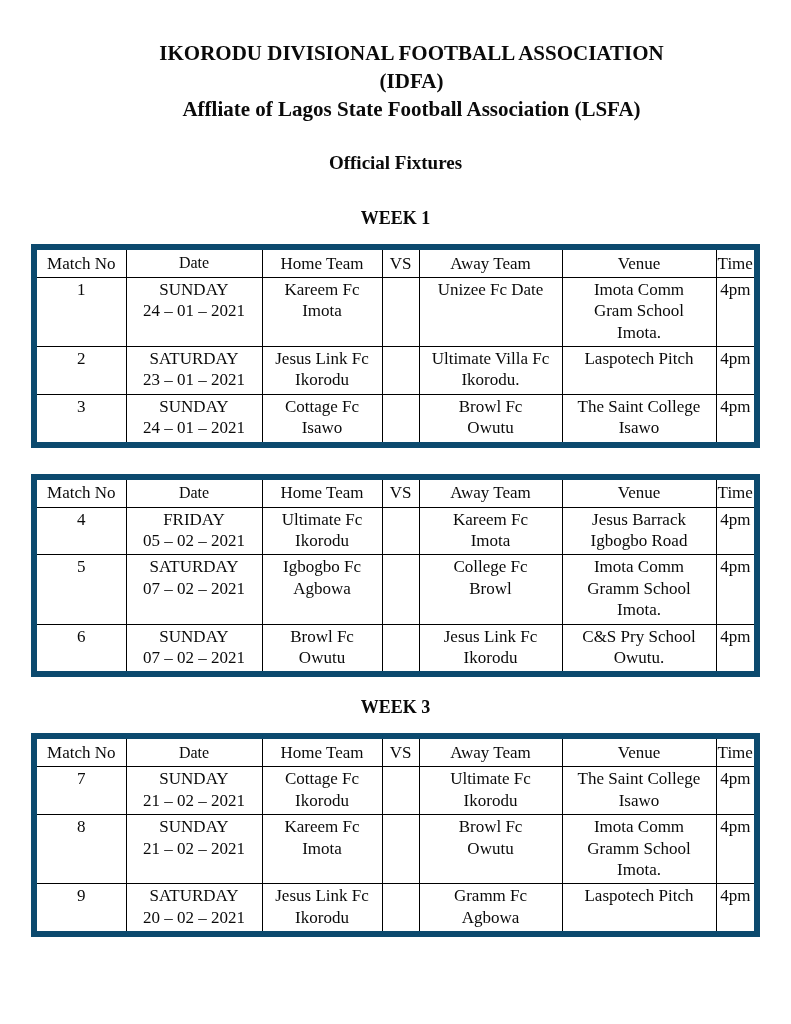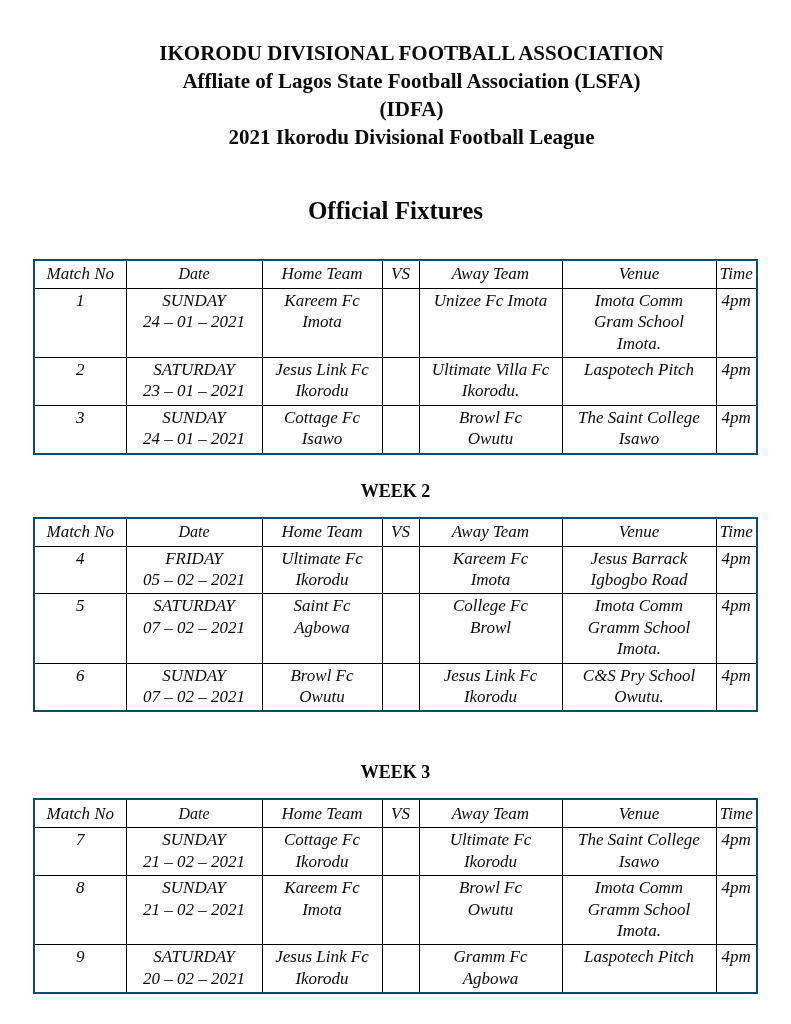--- a/index.html
+++ b/index.html
@@ -15,39 +15,38 @@
   .title-block { text-align: center; }
   .title-line {
     font-weight: bold;
     font-size: 21px;
     line-height: 1.33;
     padding-left: 32px;
   }
   .section-title {
     text-align: center;
     font-weight: bold;
-    font-size: 25px;
-    margin-top: 45px;
+    font-size: 19px;
+    margin-top: 28px;
   }
   .week { margin-top: 26px; }
   .week.w1 { margin-top: 34px; }
-  .week.w3 { margin-top: 50px; }
+  .week.w3 { margin-top: 20px; }
   .week-title {
     text-align: center;
     font-weight: bold;
     font-size: 18px;
     margin: 0 0 15px 0;
   }
   table.fixtures {
     border-collapse: collapse;
     table-layout: fixed;
     width: 723px;
     margin: 0 auto;
-    border: 2px solid #0c4a6e;
-    font-style: italic;
+    border: 6px solid #0c4a6e;
   }
   table.fixtures th, table.fixtures td {
     border: 1px solid #000;
     text-align: center;
     font-size: 17px;
     line-height: 1.26;
     padding: 1px 2px 3px 2px;
     white-space: pre-line;
     overflow: hidden;
   }
@@ -65,28 +64,28 @@
   col.c-vs    { width: 37px; }
   col.c-away  { width: 143px; }
   col.c-venue { width: 154px; }
   col.c-time  { width: 41px; }
 </style>
 </head>
 <body>
 
 <div class="title-block">
   <div class="title-line">IKORODU DIVISIONAL FOOTBALL ASSOCIATION</div>
+  <div class="title-line">(IDFA)</div>
   <div class="title-line">Affliate of Lagos State Football Association (LSFA)</div>
-  <div class="title-line">(IDFA)</div>
-  <div class="title-line">2021 Ikorodu Divisional Football League</div>
 </div>
 
 <div class="section-title">Official Fixtures</div>
 
 <section class="week w1">
+  <h3 class="week-title">WEEK 1</h3>
   <table class="fixtures">
     <colgroup>
       <col class="c-match">
         <col class="c-date">
         <col class="c-home">
         <col class="c-vs">
         <col class="c-away">
         <col class="c-venue">
         <col class="c-time">
     </colgroup>
@@ -102,21 +101,21 @@
       </tr>
     </thead>
     <tbody>
       <tr>
         <td>1</td>
         <td>SUNDAY
 24 – 01 – 2021</td>
         <td>Kareem Fc
 Imota</td>
         <td></td>
-        <td>Unizee Fc Imota</td>
+        <td>Unizee Fc Date</td>
         <td>Imota Comm
 Gram School
 Imota.</td>
         <td>4pm</td>
       </tr>
       <tr>
         <td>2</td>
         <td>SATURDAY
 23 – 01 – 2021</td>
         <td>Jesus Link Fc
@@ -138,21 +137,20 @@
 Owutu</td>
         <td>The Saint College
 Isawo</td>
         <td>4pm</td>
       </tr>
     </tbody>
   </table>
 </section>
 
 <section class="week w2">
-  <h3 class="week-title">WEEK 2</h3>
   <table class="fixtures">
     <colgroup>
       <col class="c-match">
         <col class="c-date">
         <col class="c-home">
         <col class="c-vs">
         <col class="c-away">
         <col class="c-venue">
         <col class="c-time">
     </colgroup>
@@ -178,21 +176,21 @@
         <td>Kareem Fc
 Imota</td>
         <td>Jesus Barrack
 Igbogbo Road</td>
         <td>4pm</td>
       </tr>
       <tr>
         <td>5</td>
         <td>SATURDAY
 07 – 02 – 2021</td>
-        <td>Saint Fc
+        <td>Igbogbo Fc
 Agbowa</td>
         <td></td>
         <td>College Fc
 Browl</td>
         <td>Imota Comm
 Gramm School
 Imota.</td>
         <td>4pm</td>
       </tr>
       <tr>

